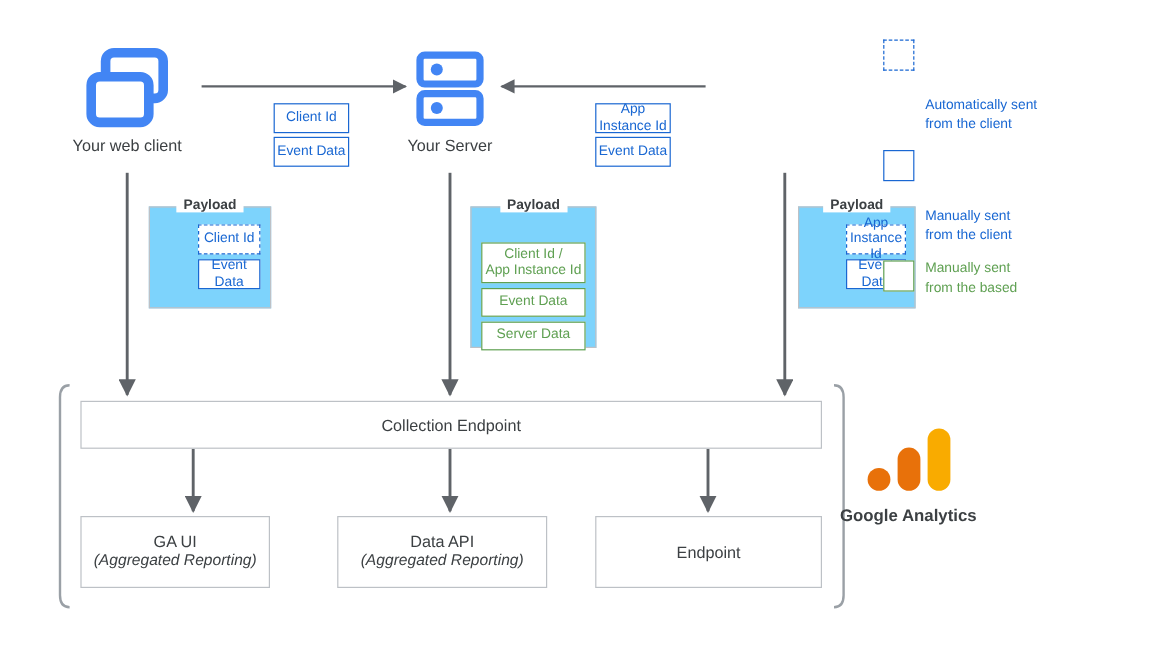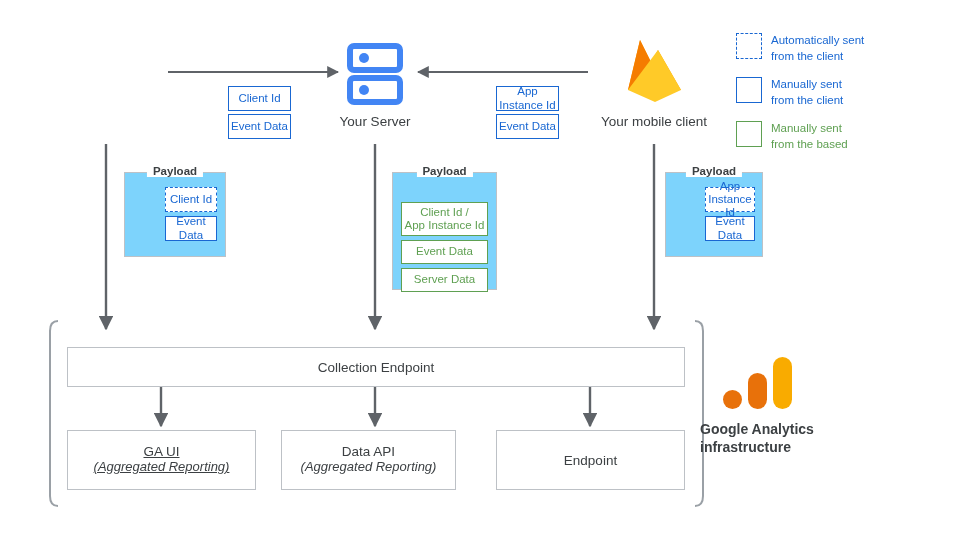--- a/index.html
+++ b/index.html
@@ -81,21 +81,21 @@
     box-sizing: border-box;
     width: 26px; height: 26px;
     background: #ffffff;
     flex: 0 0 auto;
     margin-right: 9px;
   }
   .legend-swatch.dashed-blue { border: 1.8px dashed #1967d2; }
   .legend-swatch.solid-blue  { border: 1.8px solid #1967d2; }
   .legend-swatch.solid-green { border: 1.8px solid #5fa052; }
   .legend-text { font-size: 11.5px; line-height: 1.35; white-space: nowrap; }
-  .legend-text.blue  { color: #1967d2; }
+  .legend-text.blue  { color: #1967d2; margin-top: 48px; }
   .legend-text.green { color: #5fa052; }
 
   .ga-caption {
     text-align: left;
     font-size: 14px;
     font-weight: bold;
     color: #3c4043;
     line-height: 1.3;
   }
   svg { display: block; overflow: visible; }
@@ -123,41 +123,38 @@
     <line x1="654" y1="144" x2="654" y2="329" stroke="#5f6368" stroke-width="2.4" marker-end="url(#ah)"></line>
 
     <line x1="161" y1="374" x2="161" y2="426" stroke="#5f6368" stroke-width="2.4" marker-end="url(#ah)"></line>
     <line x1="375" y1="374" x2="375" y2="426" stroke="#5f6368" stroke-width="2.4" marker-end="url(#ah)"></line>
     <line x1="590" y1="374" x2="590" y2="426" stroke="#5f6368" stroke-width="2.4" marker-end="url(#ah)"></line>
 
     <path d="M 58 321 Q 50 321 50 331 L 50 496 Q 50 506 58 506" fill="none" stroke="#9aa0a6" stroke-width="2"></path>
     <path d="M 695 321 Q 703 321 703 331 L 703 496 Q 703 506 695 506" fill="none" stroke="#9aa0a6" stroke-width="2"></path>
   </svg>
 
+  <div class="abs" style="left:46px; top:38px; width:120px;">
+    <svg width="120" height="72" viewBox="0 0 120 72">
+      <rect x="42" y="6" width="48" height="38" rx="7" ry="7" fill="none" stroke="#4285f4" stroke-width="8"></rect>
+      <rect x="30" y="26" width="48" height="38" rx="7" ry="7" fill="#ffffff" stroke="#4285f4" stroke-width="8"></rect>
+    </svg>
+    <div class="node-label" style="margin-top:4px;">Your web client</div>
+  </div>
 
   <div class="abs" style="left:315px; top:38px; width:120px;">
     <svg width="120" height="72" viewBox="0 0 120 72">
       <rect x="35" y="8" width="50" height="24" rx="4" ry="4" fill="none" stroke="#4285f4" stroke-width="6"></rect>
       <circle cx="49" cy="20" r="5" fill="#4285f4"></circle>
       <rect x="35" y="40" width="50" height="24" rx="4" ry="4" fill="none" stroke="#4285f4" stroke-width="6"></rect>
       <circle cx="49" cy="52" r="5" fill="#4285f4"></circle>
     </svg>
     <div class="node-label" style="margin-top:4px;">Your Server</div>
   </div>
 
-  <div class="abs" style="left:584px; top:34px; width:140px;">
-    <svg width="140" height="78" viewBox="0 0 140 78">
-      <g transform="translate(42,4)">
-        <path d="M 2 52 L 14 2 L 25 24 L 32 12 L 55 52 Z" fill="#ffa000"></path>
-        <path d="M 2 52 L 14 2 L 25 24 Z" fill="#f57c00"></path>
-        <path d="M 2 52 L 32 12 L 55 52 L 29 64 Z" fill="#ffca28"></path>
-      </g>
-    </svg>
-    <div class="node-label" style="margin-top:2px;">Your mobile client</div>
-  </div>
 
   <div class="abs" style="left:196px; top:86px; width:95px;">
     <div class="chip blue" style="height:25px;">Client Id</div>
     <div class="chip blue" style="height:25px; margin-top:3px;">Event Data</div>
   </div>
 
   <div class="abs" style="left:464px; top:86px; width:95px;">
     <div class="chip blue" style="height:25px;">App Instance Id</div>
     <div class="chip blue" style="height:25px; margin-top:3px;">Event Data</div>
   </div>
@@ -181,46 +178,45 @@
   </div>
 
   <div class="abs payload-box" style="left:665px; top:172px; width:98px; height:85px;">
     <div class="payload-title">Payload</div>
     <div style="padding:14px 7px 0 7px;">
       <div class="chip blue dashed" style="height:25px;">App Instance Id</div>
       <div class="chip blue" style="height:25px; margin-top:4px;">Event Data</div>
     </div>
   </div>
 
-  <div class="abs grey-box" style="left:67px; top:347px; width:618px; height:40px;">
+  <div class="abs grey-box" style="left:67px; top:334px; width:618px; height:40px;">
     <div class="line1">Collection Endpoint</div>
   </div>
 
-  <div class="abs grey-box" style="left:67px; top:430px; width:189px; height:60px;text-decoration:underline;">
+  <div class="abs grey-box" style="left:67px; top:430px; width:158px; height:60px;">
     <div class="line1">GA UI</div>
     <div class="line2">(Aggregated Reporting)</div>
   </div>
 
   <div class="abs grey-box" style="left:281px; top:430px; width:175px; height:60px;">
     <div class="line1">Data API</div>
     <div class="line2">(Aggregated Reporting)</div>
   </div>
 
   <div class="abs grey-box" style="left:496px; top:430px; width:189px; height:60px;">
     <div class="line1">Endpoint</div>
   </div>
 
   <div class="abs" style="left:700px; top:355px; width:135px;">
     <svg width="135" height="62" viewBox="0 0 135 62" style="margin:0 auto;">
       <rect x="73" y="2" width="19" height="52" rx="9.5" ry="9.5" fill="#f9ab00"></rect>
       <rect x="48" y="18" width="19" height="36" rx="9.5" ry="9.5" fill="#e8710a"></rect>
       <circle cx="32.5" cy="44.5" r="9.5" fill="#e8710a"></circle>
     </svg>
     <div class="ga-caption" style="margin-top:3px;">Google Analytics</div>
-    <div class="ga-caption">infrastructure</div>
   </div>
 
   <div class="abs" style="left:736px; top:33px; width:210px;">
     <div class="legend-row" style="margin-bottom:13px;">
       <div class="legend-swatch dashed-blue"></div>
       <div class="legend-text blue">
         <div>Automatically sent</div>
         <div>from the client</div>
       </div>
     </div>

